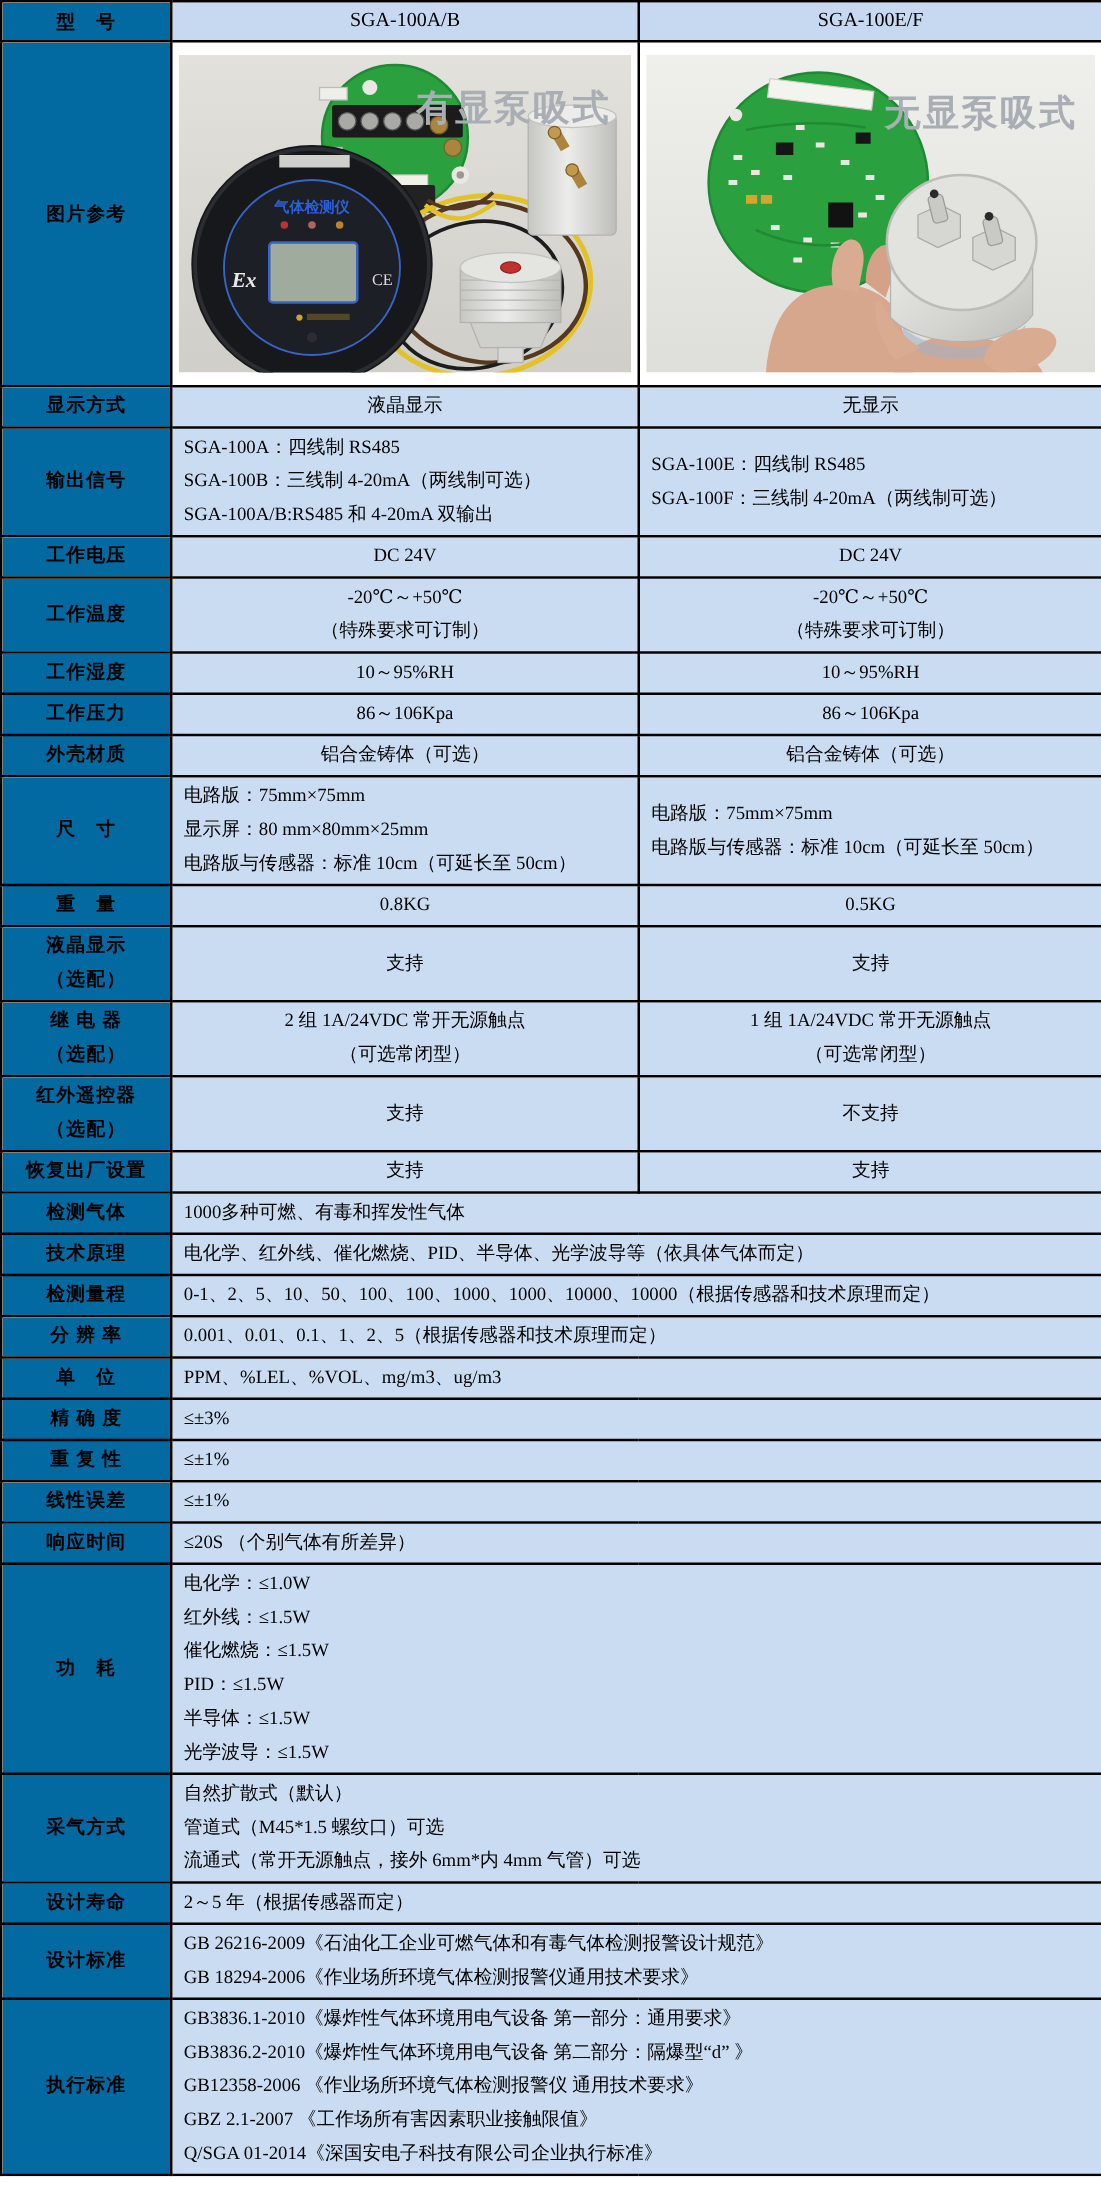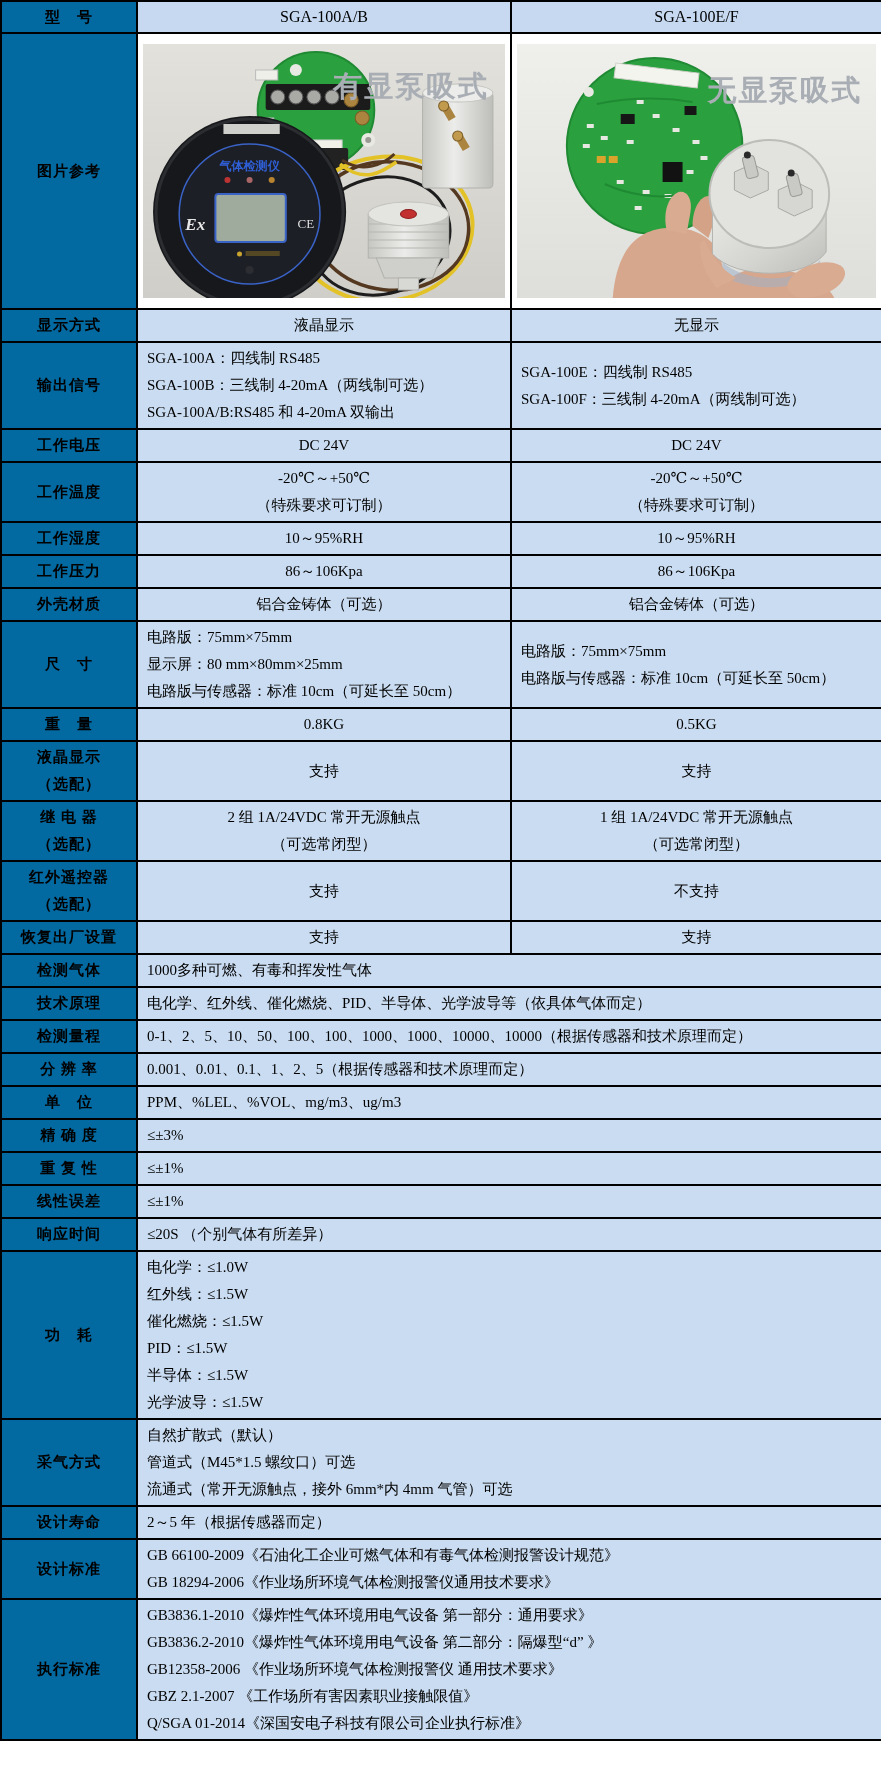--- a/index.html
+++ b/index.html
@@ -467,21 +467,21 @@
           </th>
           <td class="val left" colspan="2">
             <div>2～5 年（根据传感器而定）</div>
           </td>
         </tr>
         <tr>
           <th class="lbl">
             <div>设计标准</div>
           </th>
           <td class="val left" colspan="2">
-            <div>GB 66100-2009《石油化工企业可燃气体和有毒气体检测报警设计规范》</div>
+            <div>GB 26216-2009《石油化工企业可燃气体和有毒气体检测报警设计规范》</div>
             <div>GB 18294-2006《作业场所环境气体检测报警仪通用技术要求》</div>
           </td>
         </tr>
         <tr>
           <th class="lbl">
             <div>执行标准</div>
           </th>
           <td class="val left" colspan="2">
             <div>GB3836.1-2010《爆炸性气体环境用电气设备 第一部分：通用要求》</div>
             <div>GB3836.2-2010《爆炸性气体环境用电气设备 第二部分：隔爆型“d” 》</div>

